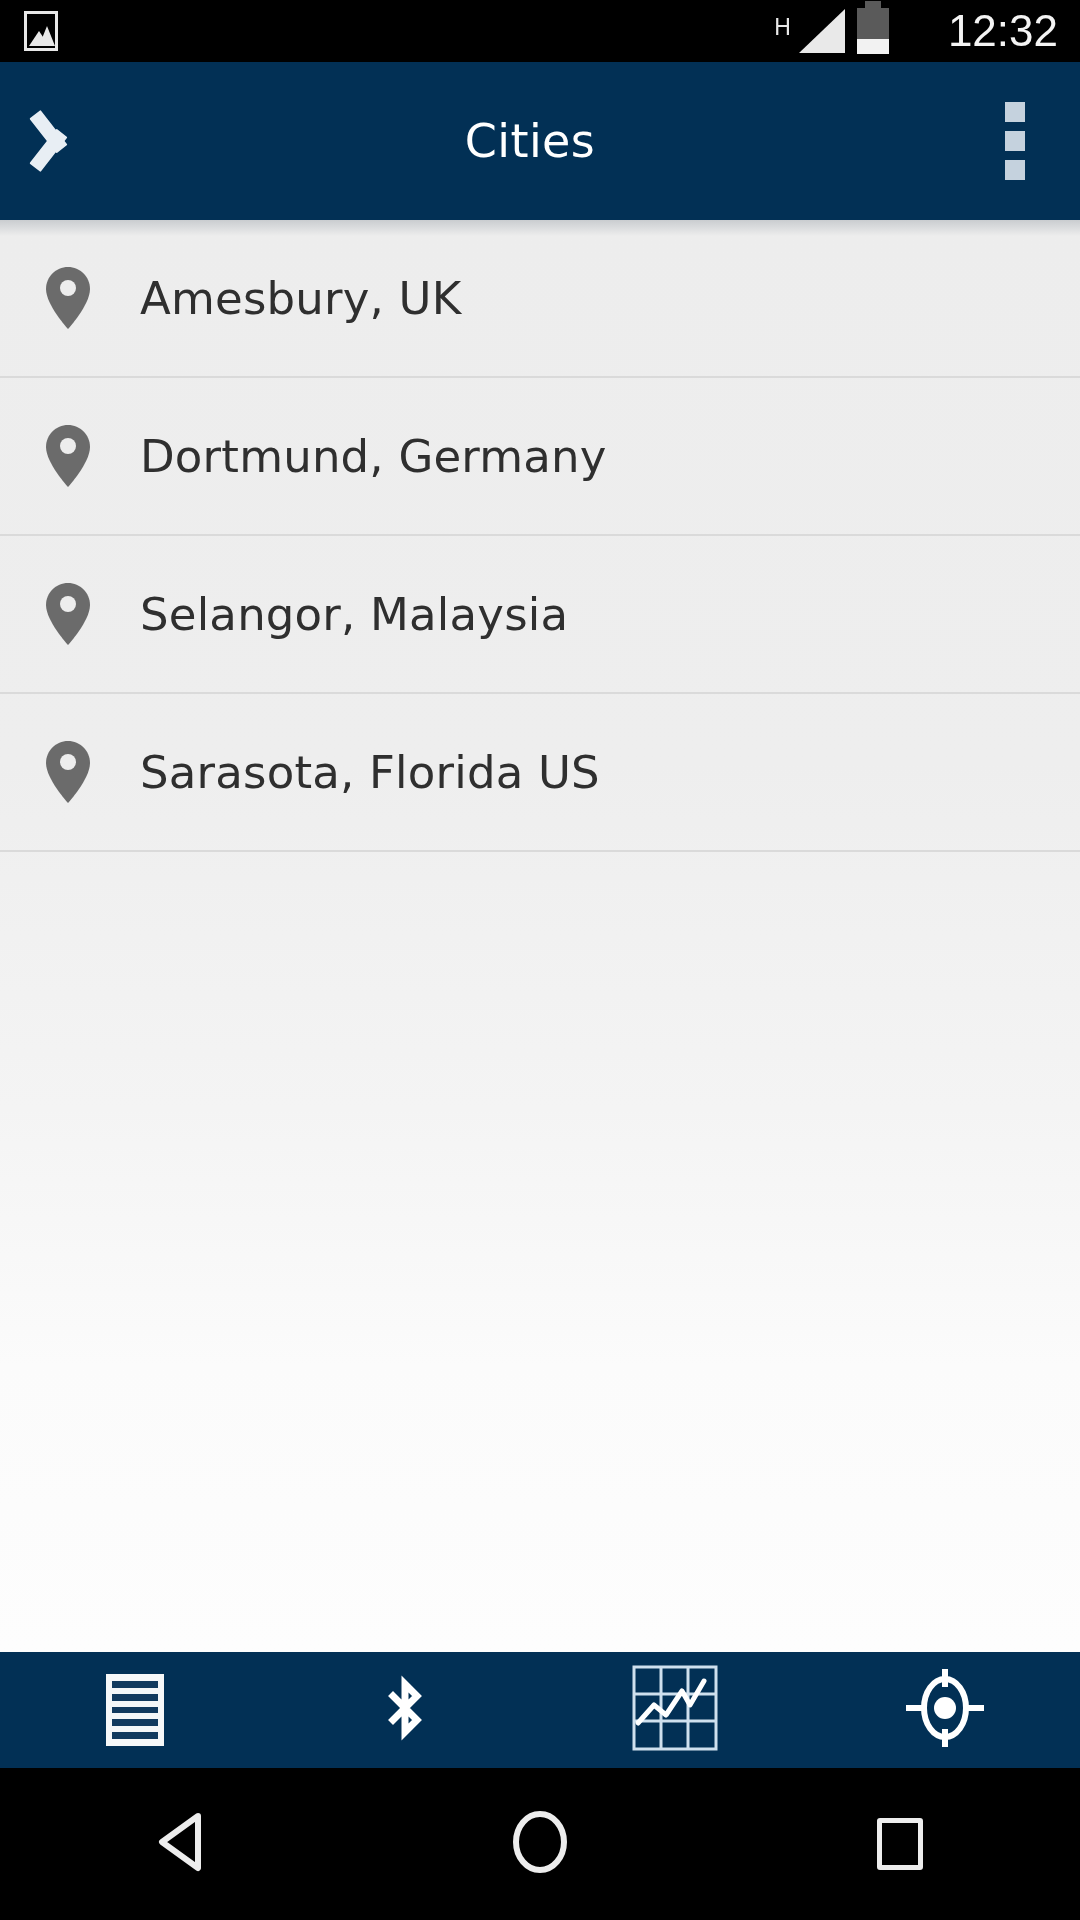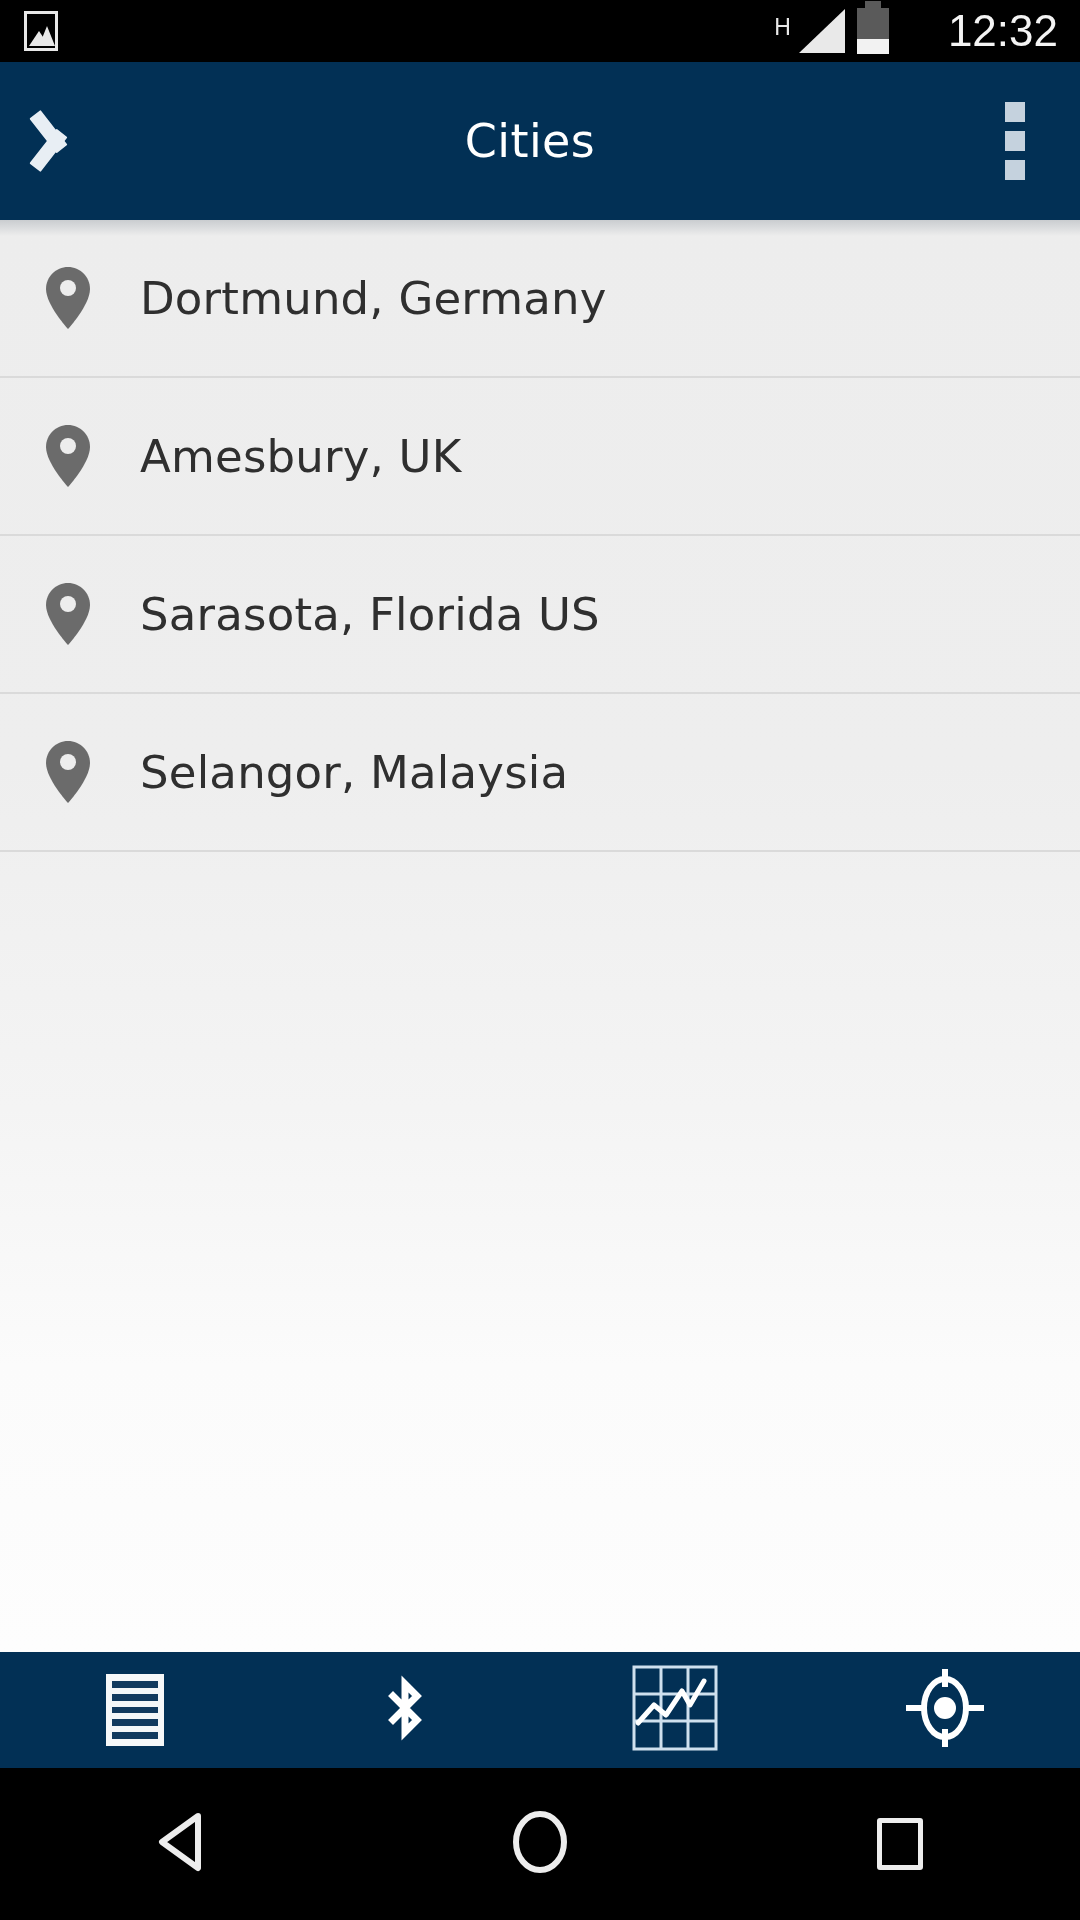--- a/index.html
+++ b/index.html
@@ -137,51 +137,51 @@
     <div class="list-shadow"></div>
     <div class="list">
 
       <div class="row">
         <div class="pin">
           <svg width="44" height="62" viewBox="0 0 44 62">
             <path d="M22 0C9.8 0 0 9.8 0 22c0 16 22 40 22 40s22-24 22-40C44 9.8 34.2 0 22 0z" fill="#6b6b6b"></path>
             <circle cx="22" cy="21" r="8" fill="#ededed"></circle>
           </svg>
         </div>
+        <div class="row-label">Amesbury, UK</div>
+      </div>
+
+      <div class="row">
+        <div class="pin">
+          <svg width="44" height="62" viewBox="0 0 44 62">
+            <path d="M22 0C9.8 0 0 9.8 0 22c0 16 22 40 22 40s22-24 22-40C44 9.8 34.2 0 22 0z" fill="#6b6b6b"></path>
+            <circle cx="22" cy="21" r="8" fill="#ededed"></circle>
+          </svg>
+        </div>
         <div class="row-label">Dortmund, Germany</div>
       </div>
 
       <div class="row">
         <div class="pin">
           <svg width="44" height="62" viewBox="0 0 44 62">
             <path d="M22 0C9.8 0 0 9.8 0 22c0 16 22 40 22 40s22-24 22-40C44 9.8 34.2 0 22 0z" fill="#6b6b6b"></path>
             <circle cx="22" cy="21" r="8" fill="#ededed"></circle>
           </svg>
         </div>
-        <div class="row-label">Amesbury, UK</div>
+        <div class="row-label">Selangor, Malaysia</div>
       </div>
 
       <div class="row">
         <div class="pin">
           <svg width="44" height="62" viewBox="0 0 44 62">
             <path d="M22 0C9.8 0 0 9.8 0 22c0 16 22 40 22 40s22-24 22-40C44 9.8 34.2 0 22 0z" fill="#6b6b6b"></path>
             <circle cx="22" cy="21" r="8" fill="#ededed"></circle>
           </svg>
         </div>
         <div class="row-label">Sarasota, Florida US</div>
-      </div>
-
-      <div class="row">
-        <div class="pin">
-          <svg width="44" height="62" viewBox="0 0 44 62">
-            <path d="M22 0C9.8 0 0 9.8 0 22c0 16 22 40 22 40s22-24 22-40C44 9.8 34.2 0 22 0z" fill="#6b6b6b"></path>
-            <circle cx="22" cy="21" r="8" fill="#ededed"></circle>
-          </svg>
-        </div>
-        <div class="row-label">Selangor, Malaysia</div>
       </div>
 
     </div>
   </div>
 
   <div class="tabbar" style="background: rgb(2, 48, 85);">
 
     <div class="tab">
       <div class="doc-icon">
         <div class="doc-line"></div>

